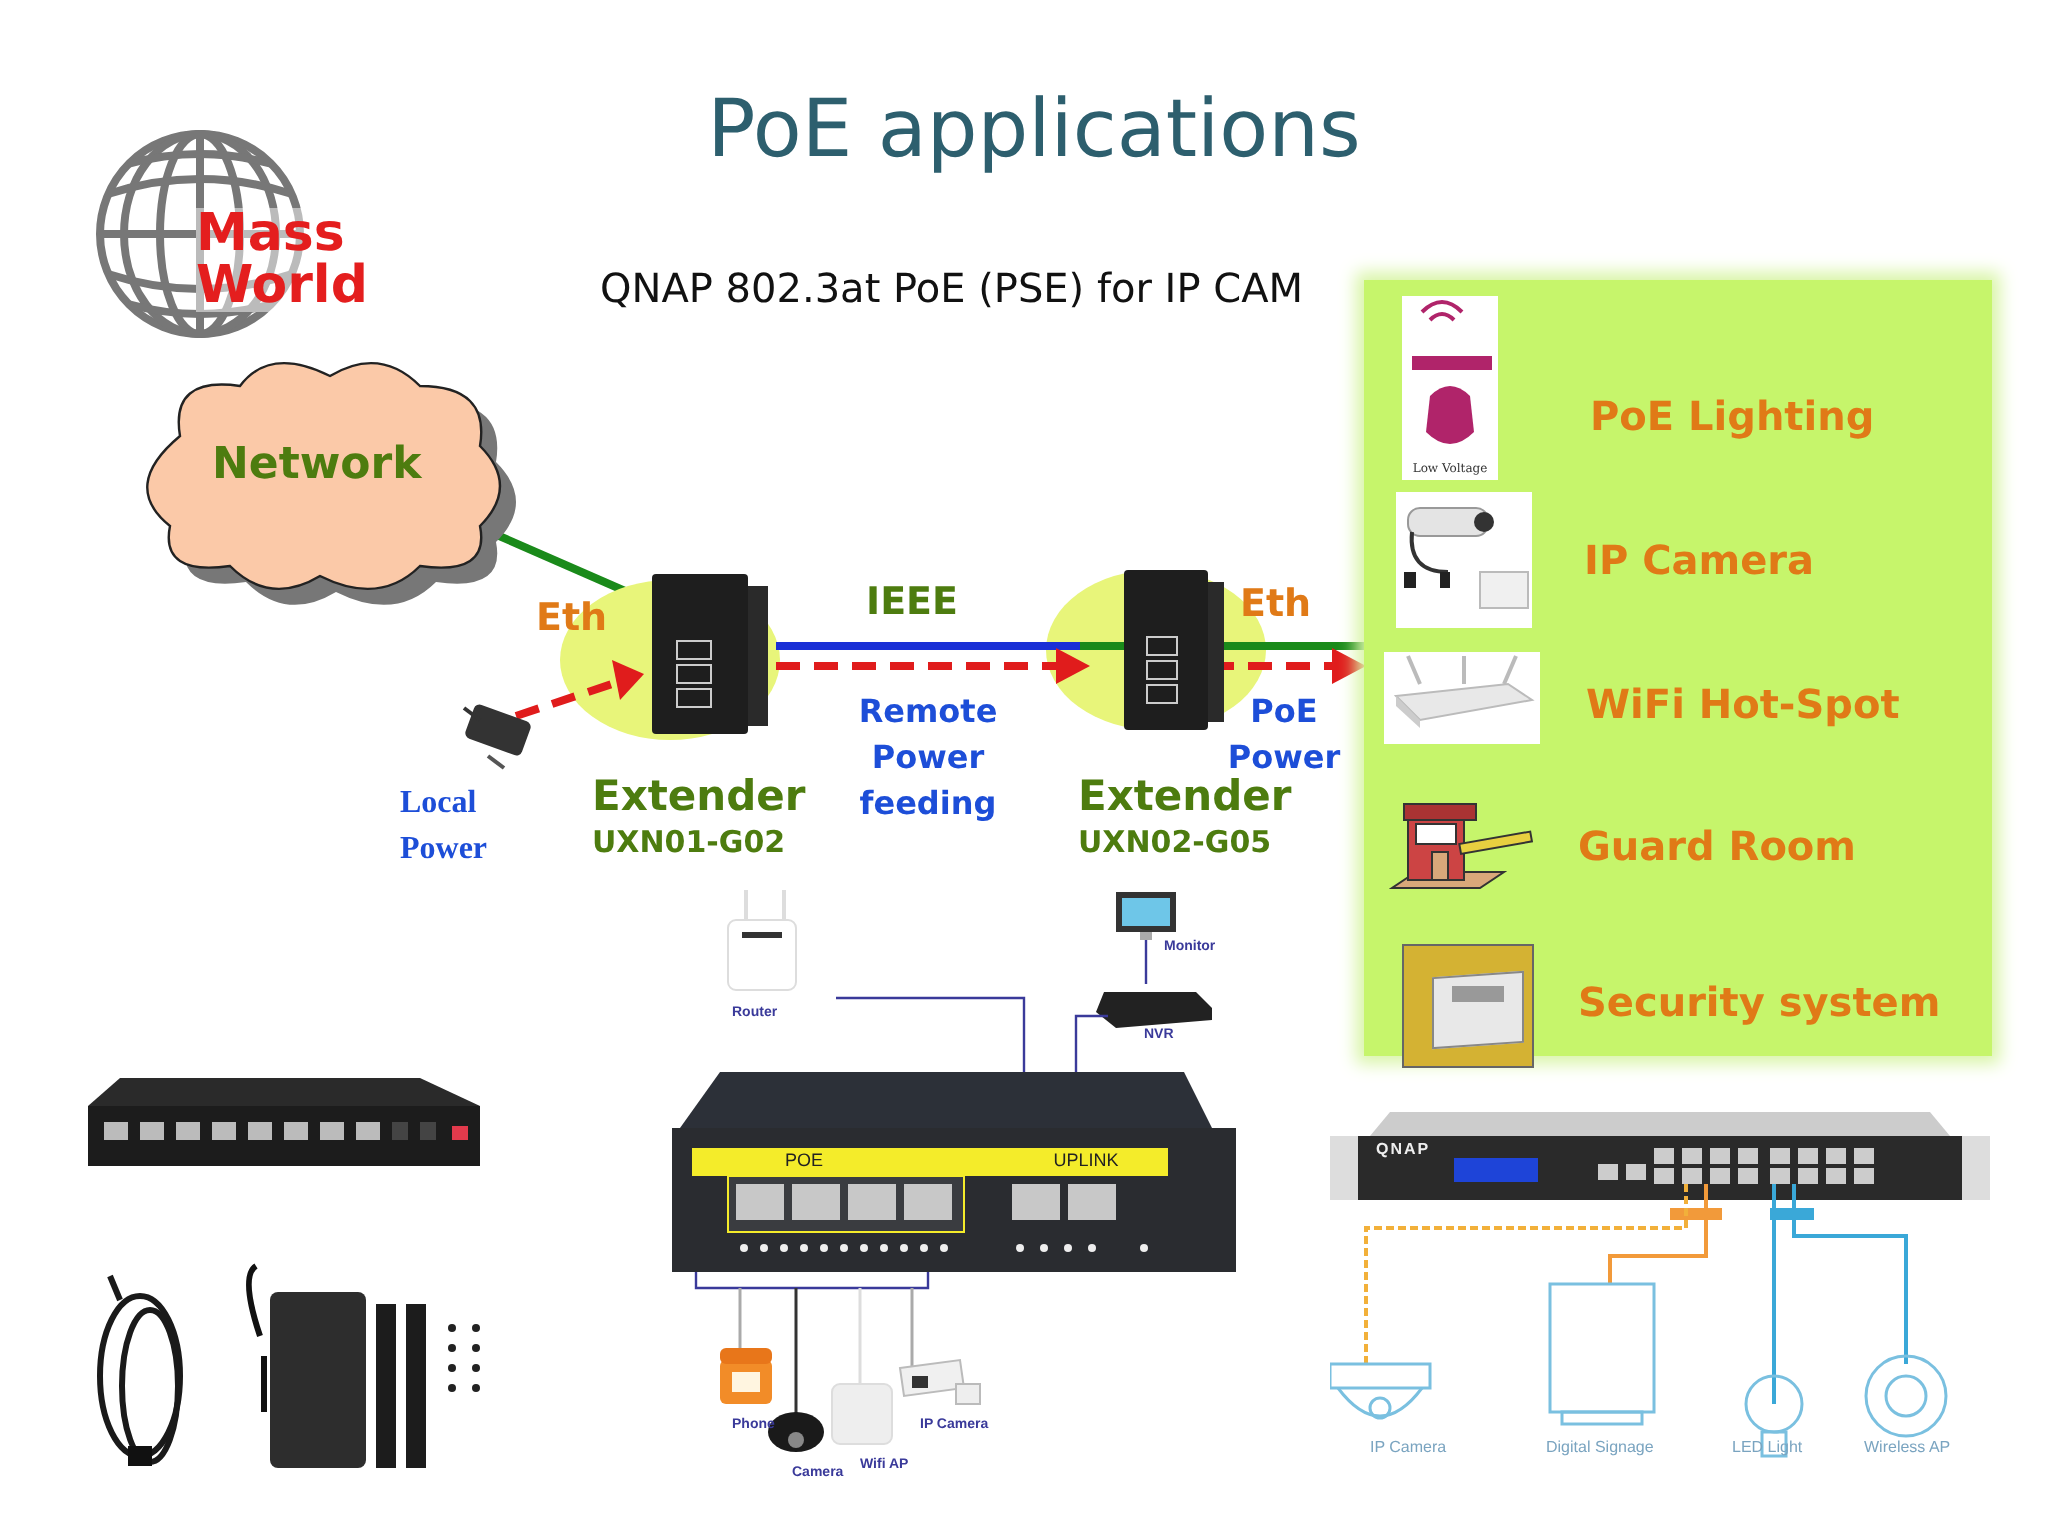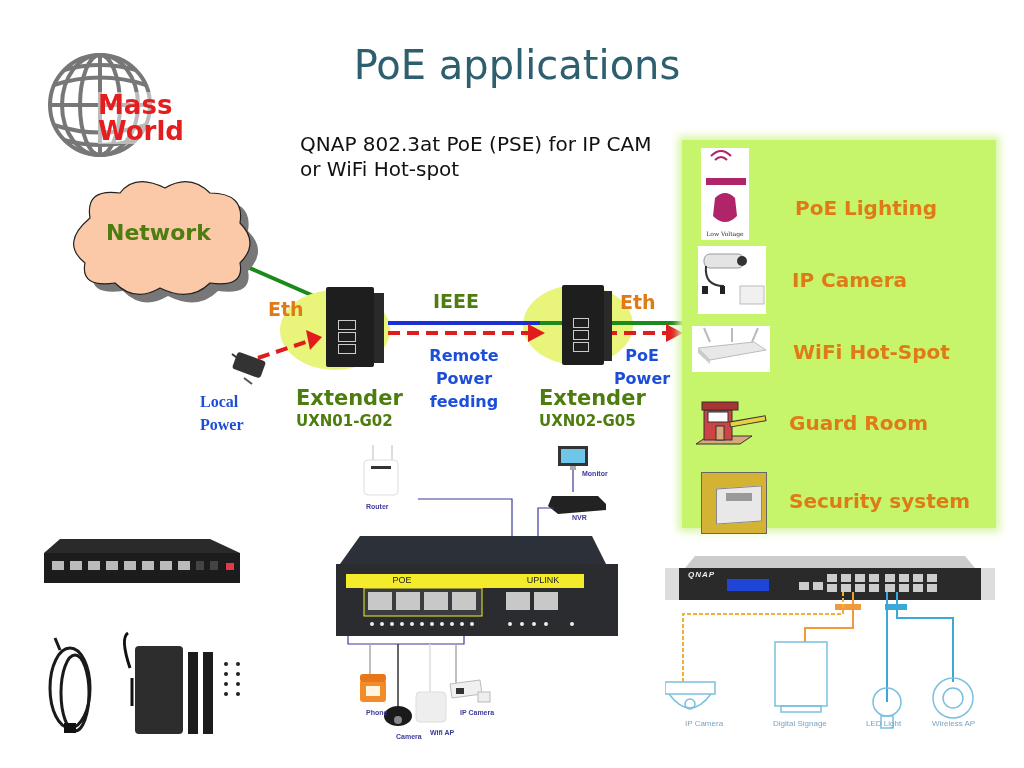--- a/index.html
+++ b/index.html
@@ -15,24 +15,23 @@
   .app-label{font-size:20px;color:#e07a17;font-weight:bold;font-family:"DejaVu Sans",sans-serif;}
   .small{font-size:7px;color:#3a3a9a;font-weight:bold;}
   .lightblue-lbl{font-size:8px;color:#7aa4c0;}
 </style>
 </head>
 <body>
 
 <div class="abs title">PoE applications</div>
 <div class="abs subtitle">
   <div>QNAP 802.3at PoE (PSE) for IP CAM</div>
-  <div>or WiFi Hot-spot</div>
-</div>
-
-<div class="abs" style="left:42px;top:50px;width:170px;height:110px;">
+</div>
+
+<div class="abs" style="left:42px;top:62px;width:170px;height:110px;">
   <svg width="120" height="110" viewBox="0 0 120 110" style="position:absolute;left:0;top:0;">
     <g fill="none" stroke="#777" stroke-width="4">
       <circle cx="58" cy="55" r="50"></circle>
       <ellipse cx="58" cy="55" rx="20" ry="50"></ellipse>
       <ellipse cx="58" cy="55" rx="38" ry="50"></ellipse>
       <line x1="58" y1="5" x2="58" y2="105"></line>
       <path d="M12 35 Q58 20 104 35"></path>
       <path d="M8 55 H108"></path>
       <path d="M12 75 Q58 90 104 75"></path>
       <path d="M22 20 Q58 10 94 20"></path>
@@ -365,17 +364,17 @@
     <g>
       <circle cx="222" cy="150" r="14"></circle>
       <rect x="216" y="164" width="12" height="12"></rect>
     </g>
     <g>
       <circle cx="288" cy="146" r="20"></circle>
       <circle cx="288" cy="146" r="10"></circle>
     </g>
   </g>
 </svg>
-<div class="abs" style="left:668px;top:554px;font-size:8px;color:#eee;font-weight:bold;letter-spacing:1px;top:570px;left:688px;font-style:italic;">QNAP</div>
+<div class="abs" style="left:668px;top:554px;font-size:8px;color:#eee;font-weight:bold;letter-spacing:1px;top:570px;left:688px;">QNAP</div>
 <div class="abs lightblue-lbl" style="left:685px;top:719px;">IP Camera</div>
 <div class="abs lightblue-lbl" style="left:773px;top:719px;">Digital Signage</div>
 <div class="abs lightblue-lbl" style="left:866px;top:719px;">LED Light</div>
 <div class="abs lightblue-lbl" style="left:932px;top:719px;">Wireless AP</div>
 
 </body></html>

